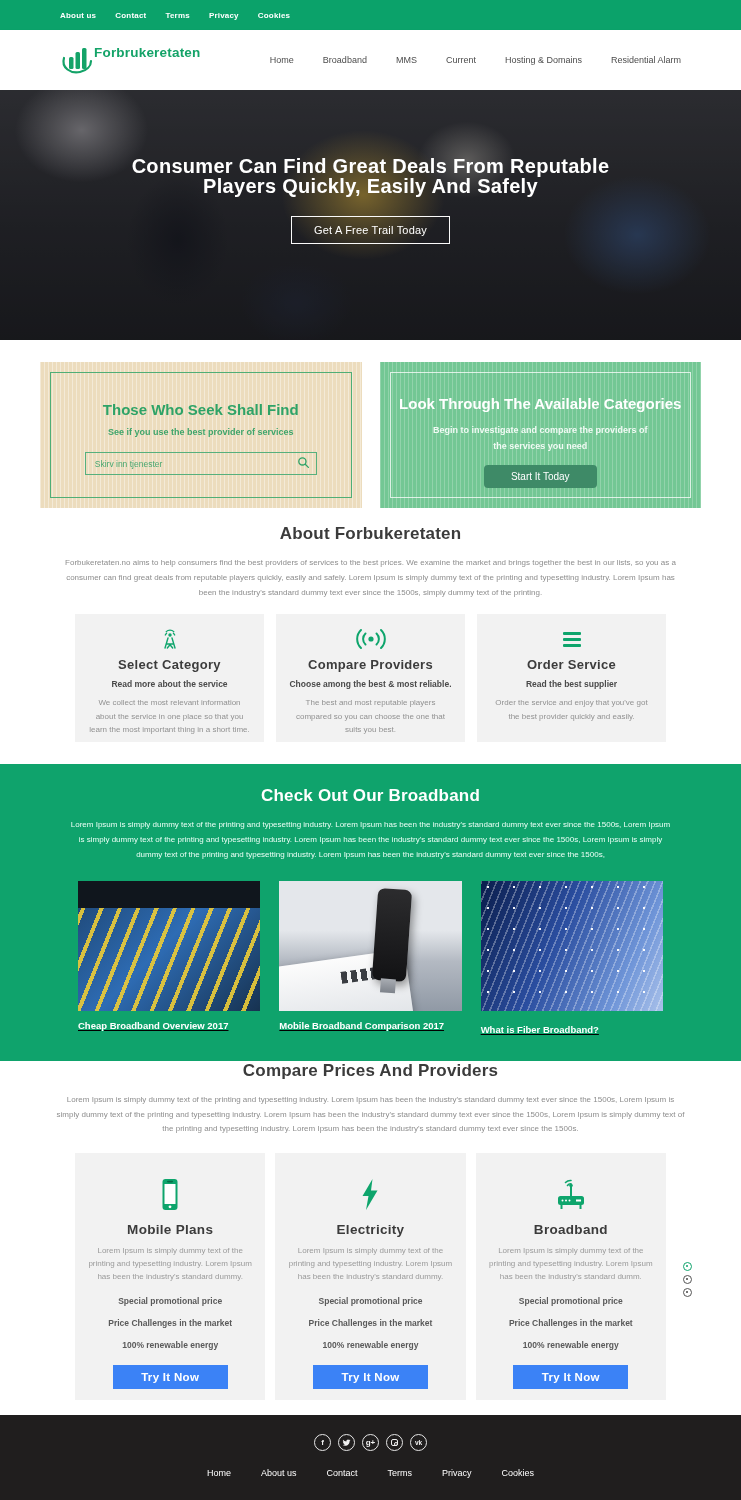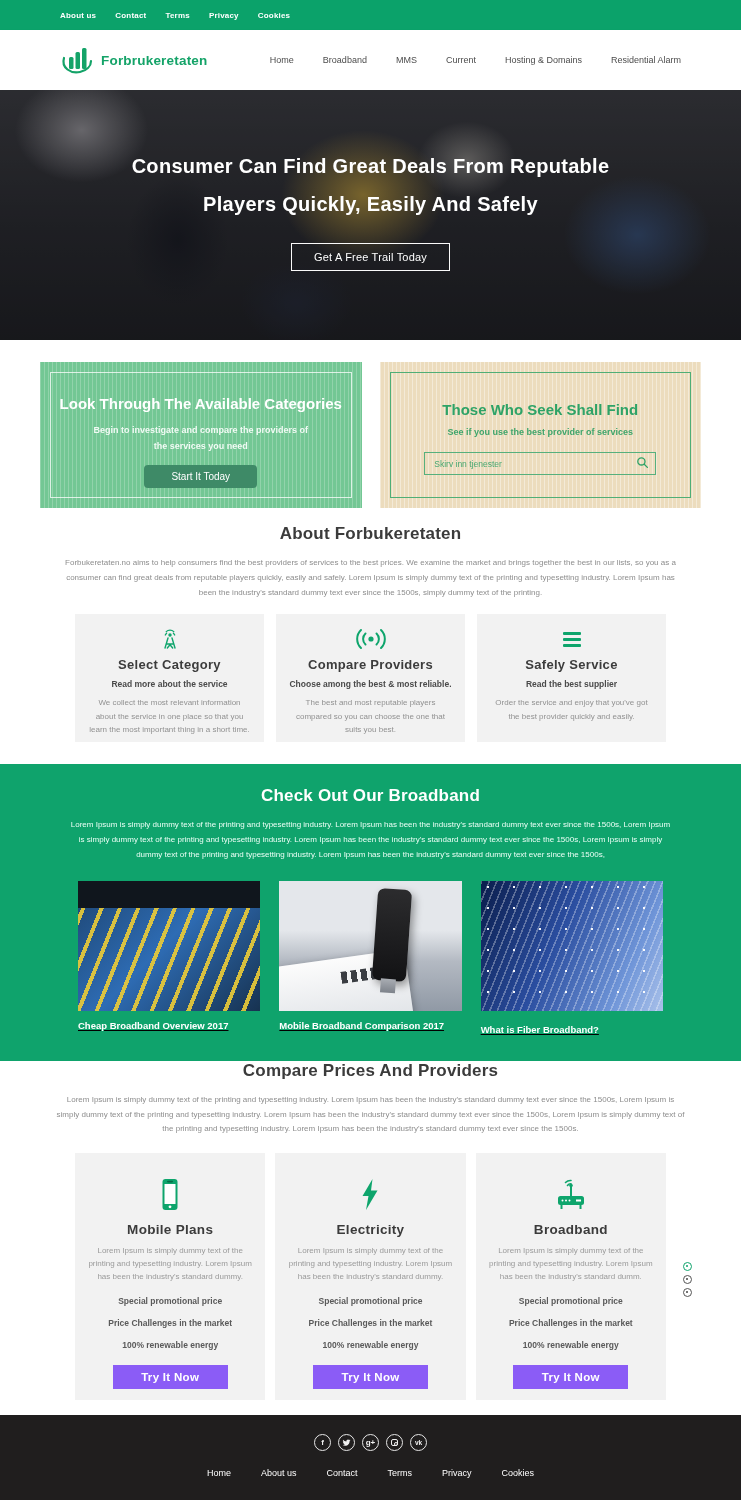--- a/index.html
+++ b/index.html
@@ -7,43 +7,43 @@
   body {
     width:741px; margin:0 auto; position:relative;
     font-family:"Liberation Sans", sans-serif;
     -webkit-font-smoothing:antialiased;
   }
   
   .topbar { height:30px; background:#0ba26a; display:flex; align-items:center; padding-left:60px; }
   .topbar a { color:#fff; font-size:8px; font-weight:bold; text-decoration:none; margin-right:19px; letter-spacing:.2px; }
   
   .header { height:60px; background:#fff; display:flex; align-items:center; padding:0 60px; box-shadow:0 1px 2px rgba(0,0,0,.08); }
-  .brand { display:flex; align-items:center; gap:7px; }
+  .brand { display:flex; align-items:flex-start; }
   .brand-name { color:#14a368; font-size:13.5px; font-weight:bold; letter-spacing:.2px; }
   .nav { margin-left:auto; display:flex; align-items:center; }
   .nav a { color:#4c4c4c; font-size:9px; text-decoration:none; margin-left:29px; }
   
   .hero {
     height:250px; position:relative; overflow:hidden;
     background:
       radial-gradient(95px 75px at 11% 16%, rgba(165,163,168,.85), transparent 70%),
       radial-gradient(70px 90px at 24% 60%, rgba(22,24,32,.9), transparent 72%),
       radial-gradient(120px 95px at 49% 42%, rgba(206,168,62,.8), transparent 68%),
       radial-gradient(70px 55px at 63% 28%, rgba(215,210,200,.5), transparent 70%),
       radial-gradient(105px 85px at 86% 58%, rgba(58,90,140,.75), transparent 70%),
       radial-gradient(80px 60px at 40% 85%, rgba(35,40,55,.9), transparent 70%),
       linear-gradient(180deg, #3b3c41, #27282d 55%, #1c1d21);
   }
   .hero::after { content:""; position:absolute; inset:0; background:rgba(14,15,19,.34); }
   .hero-inner { position:absolute; inset:0; z-index:2; display:flex; flex-direction:column; align-items:center; }
   .hero-title { color:#fff; font-size:20px; font-weight:bold; letter-spacing:.3px; text-align:center; line-height:1; }
   .hero-title .l1 { margin-top:66px; }
-  .hero-title .l2 { margin-top:18px; }
+  .hero-title .l2 { }
   .hero-cta {
-    margin-top:29px; background:transparent; border:1px solid #fafafa; color:#fff;
+    margin-top:20px; background:transparent; border:1px solid #fafafa; color:#fff;
     font-family:inherit; font-size:11px; padding:7px 22px; cursor:pointer; letter-spacing:.2px;
   }
   
   .boxes { display:flex; gap:18px; padding:22px 40px 0 40px; }
   .pbox { flex:1; height:146px; position:relative; }
   .pbox-green { background-color:#73c794;
     background-image:repeating-linear-gradient(90deg, rgba(255,255,255,.22) 0 1px, transparent 1px 4px); }
   .pbox-beige { background-color:#ecdcbd;
     background-image:repeating-linear-gradient(90deg, rgba(255,255,255,.4) 0 1px, transparent 1px 4px); }
   .pbox-inner { position:absolute; inset:10px; display:flex; flex-direction:column; align-items:center; }
@@ -102,21 +102,21 @@
   .bb-cap { color:#fff; font-size:9.5px; font-weight:bold; margin-top:9px; }
   .bb-item:nth-child(3) .bb-cap { margin-top:13px; }
   
   .compare { }
   .pcards { display:flex; gap:10px; padding:16px 75px 0 75px; }
   .pcard { flex:1; background:#f2f2f2; height:247px; text-align:center; padding-top:24px; }
   .pcard .ico { height:34px; display:flex; align-items:center; justify-content:center; }
   .pcard h3 { color:#3b3b3b; font-size:13.5px; font-weight:bold; margin-top:11px; letter-spacing:.3px; }
   .pcard .body { color:#9a9a9a; font-size:8px; line-height:1.6; margin-top:8px; padding:0 12px; }
   .pcard .feat { color:#5a5a5a; font-size:8.5px; font-weight:bold; margin-top:12px; }
-  .try-btn { margin-top:15px; background:#8b5cf6; border:none; color:#fff; font-family:inherit;
+  .try-btn { margin-top:15px; background:#3b82f6; border:none; color:#fff; font-family:inherit;
     font-size:11.5px; font-weight:bold; padding:6px 0; width:115px; cursor:pointer; letter-spacing:.3px; }
   
   .dotnav { position:absolute; right:49px; top:1262px; display:flex; flex-direction:column; gap:4px; z-index:5; }
   .dot { width:9px; height:9px; border-radius:50%; border:1.5px solid #555; background:#fff; position:relative; cursor:pointer; }
   .dot::after { content:""; position:absolute; left:2px; top:2px; width:2px; height:2px; border-radius:50%; background:#444; }
   .dot.active { border-color:#0fa36c; }
   .dot.active::after { background:#0fa36c; }
   
   .footer { margin-top:15px; background:#201e1e; height:95px; position:relative; padding-top:19px; }
   .socials { display:flex; justify-content:center; gap:7px; }
@@ -165,45 +165,45 @@
   <div class="hero-inner">
     <div class="hero-title">
       <div class="l1">Consumer Can Find Great Deals From Reputable</div>
       <div class="l2">Players Quickly, Easily And Safely</div>
     </div>
     <button class="hero-cta">Get A Free Trail Today</button>
   </div>
 </div>
 
 <div class="boxes">
-  <div class="pbox pbox-green">
-    <div class="pbox-inner">
-      <h2>Look Through The Available Categories</h2>
-      <div class="sub">
-        <span>Begin to investigate and compare the providers of</span><br>
-        <span>the services you need</span>
-      </div>
-      <button class="start-btn">Start It Today</button>
-    </div>
-  </div>
   <div class="pbox pbox-beige">
     <div class="pbox-inner">
       <h2>Those Who Seek Shall Find</h2>
       <div class="sub">See if you use the best provider of services</div>
       <div class="search-wrap">
         <input class="search-input" type="text" placeholder="Skirv inn tjenester" style="">
         <span class="search-ico">
           <svg width="13" height="13" viewBox="0 0 13 13">
             <circle cx="5.4" cy="5.4" r="3.6" fill="none" stroke="#2ea367" stroke-width="1.3"></circle>
             <line x1="8.2" y1="8.2" x2="11.4" y2="11.4" stroke="#2ea367" stroke-width="1.3" stroke-linecap="round"></line>
           </svg>
         </span>
       </div>
     </div>
   </div>
+  <div class="pbox pbox-green">
+    <div class="pbox-inner">
+      <h2>Look Through The Available Categories</h2>
+      <div class="sub">
+        <span>Begin to investigate and compare the providers of</span><br>
+        <span>the services you need</span>
+      </div>
+      <button class="start-btn">Start It Today</button>
+    </div>
+  </div>
 </div>
 
 <div class="about">
   <div class="sec-title">About Forbukeretaten</div>
   <p class="sec-body">Forbukeretaten.no aims to help consumers find the best providers of services to the best prices. We examine the market and brings together the best in our lists, so you as a consumer can find great deals from reputable players quickly, easily and safely. Lorem Ipsum is simply dummy text of the printing and typesetting industry. Lorem Ipsum has been the industry's standard dummy text ever since the 1500s, simply dummy text of the printing.</p>
   <div class="cards3">
     <div class="acard">
       <div class="ico">
         <svg width="26" height="24" viewBox="0 0 26 24">
           <circle cx="13" cy="8" r="1.7" fill="#0ea56c"></circle>
@@ -228,21 +228,21 @@
       <p class="body">The best and most reputable players compared so you can choose the one that suits you best.</p>
     </div>
     <div class="acard">
       <div class="ico">
         <span class="bars-ico">
             <i></i>
             <i></i>
             <i></i>
           </span>
       </div>
-      <h3>Safely Service</h3>
+      <h3>Order Service</h3>
       <div class="sub">Read the best supplier</div>
       <p class="body">Order the service and enjoy that you've got the best provider quickly and easily.</p>
     </div>
   </div>
 </div>
 
 <div class="broadband">
   <div class="sec-title">Check Out Our Broadband</div>
   <p class="sec-body">Lorem Ipsum is simply dummy text of the printing and typesetting industry. Lorem Ipsum has been the industry's standard dummy text ever since the 1500s, Lorem Ipsum is simply dummy text of the printing and typesetting industry. Lorem Ipsum has been the industry's standard dummy text ever since the 1500s, Lorem Ipsum is simply dummy text of the printing and typesetting industry. Lorem Ipsum has been the industry's standard dummy text ever since the 1500s,</p>
   <div class="bb-grid">

